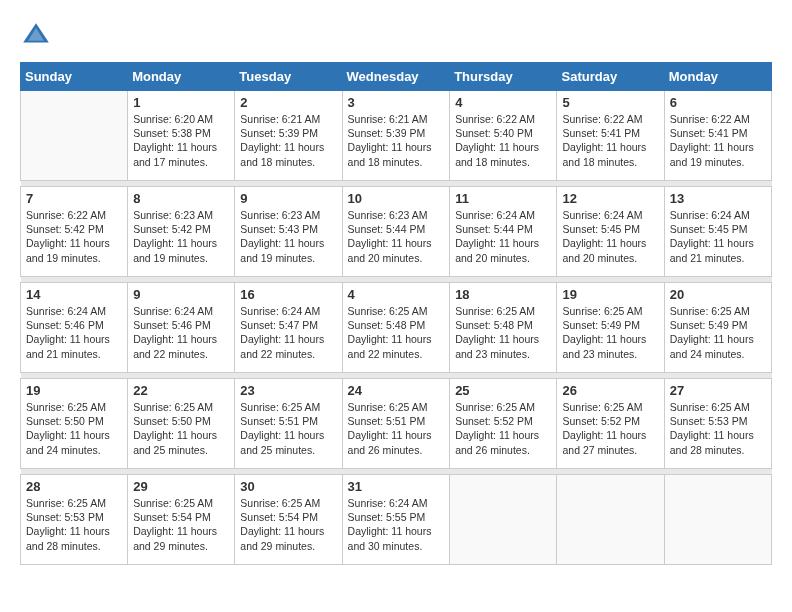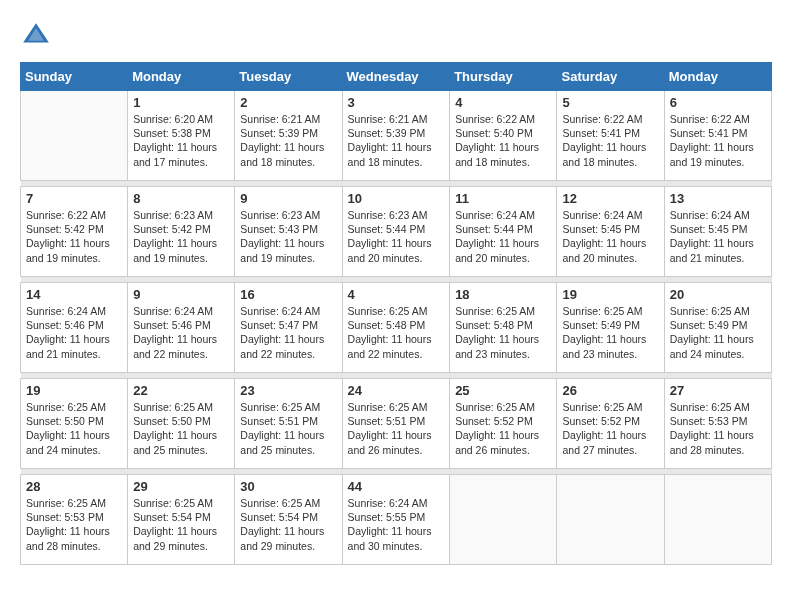--- a/index.html
+++ b/index.html
@@ -357,21 +357,21 @@
 and 29 minutes.</div>
         </td>
         <td>
           <div class="day-num">30</div>
           <div class="day-info" style="white-space: pre-line;">Sunrise: 6:25 AM
 Sunset: 5:54 PM
 Daylight: 11 hours
 and 29 minutes.</div>
         </td>
         <td>
-          <div class="day-num">44</div>
+          <div class="day-num">31</div>
           <div class="day-info" style="white-space: pre-line;">Sunrise: 6:24 AM
 Sunset: 5:55 PM
 Daylight: 11 hours
 and 30 minutes.</div>
         </td>
         <td class="empty"></td>
         <td class="empty"></td>
         <td class="empty"></td>
       </tr>
     </tbody>

